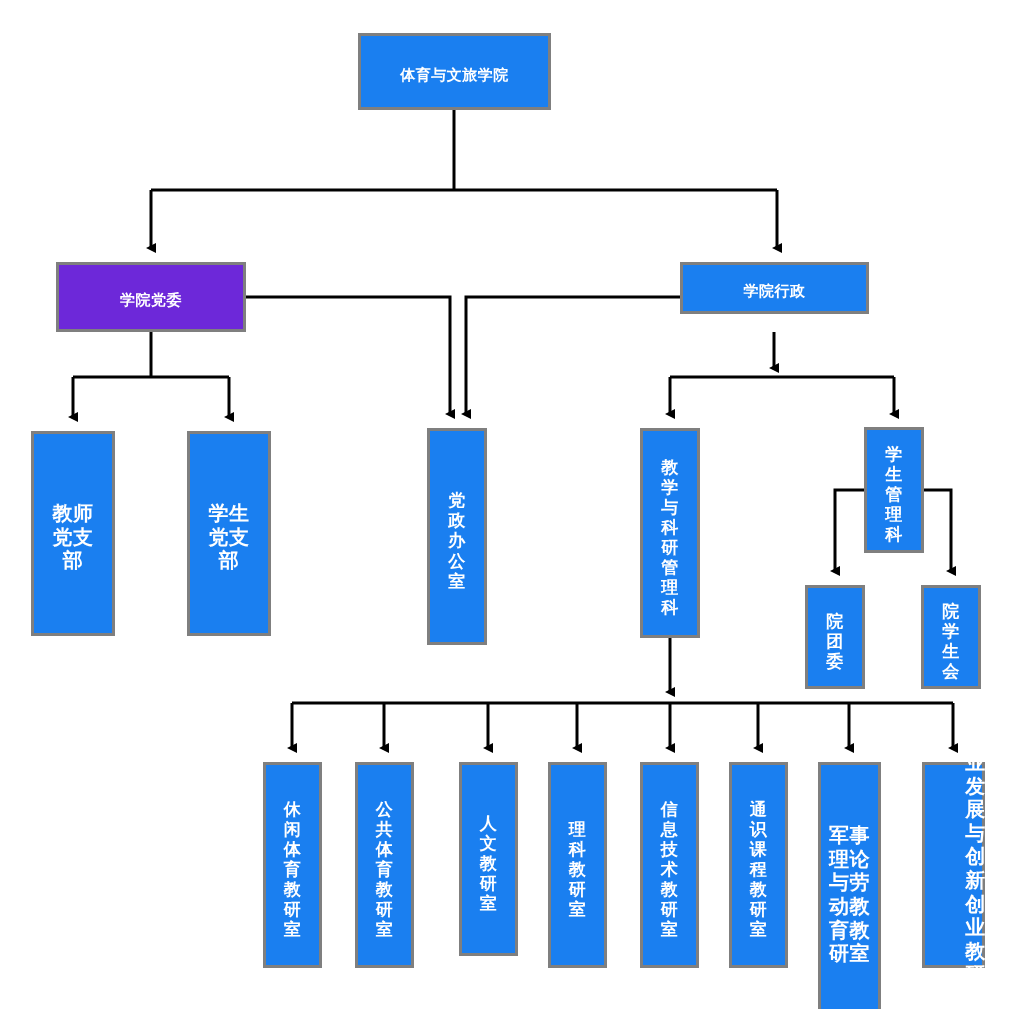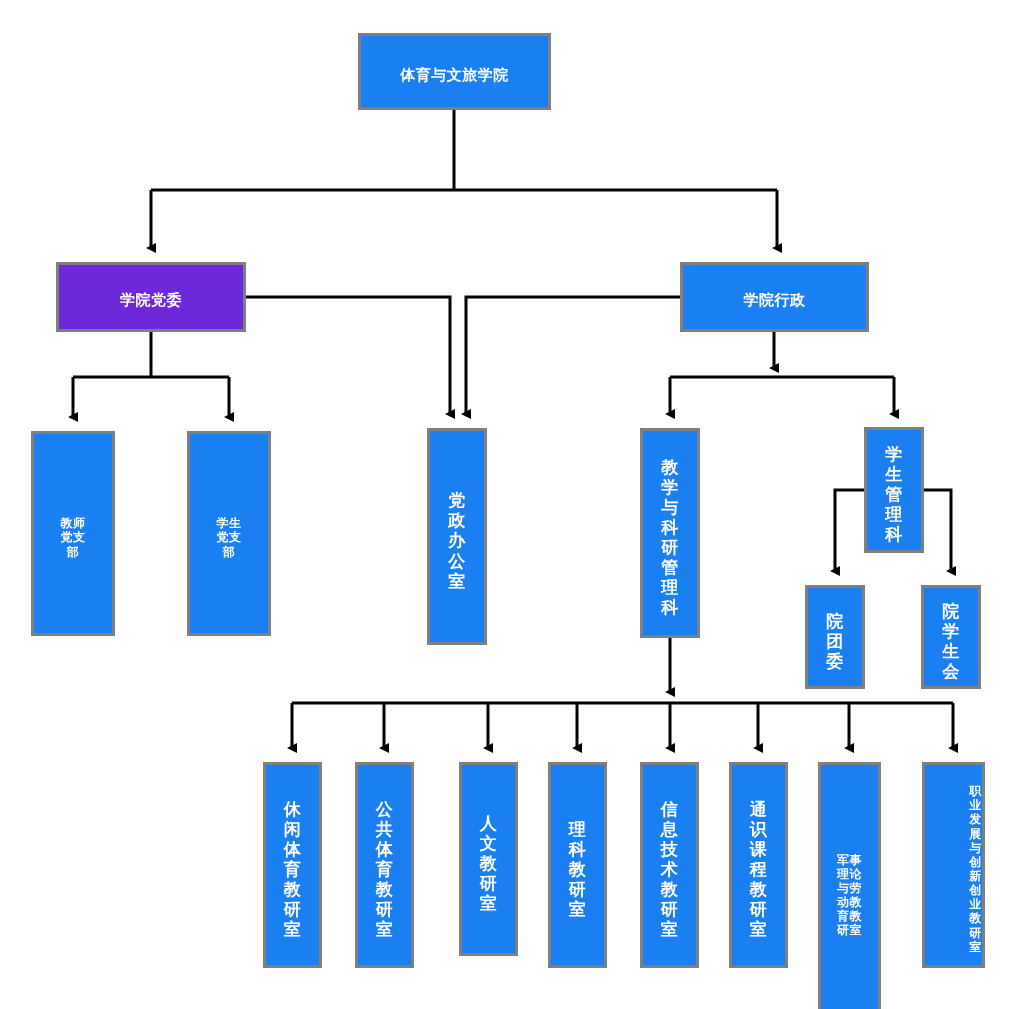--- a/index.html
+++ b/index.html
@@ -44,21 +44,21 @@
     z-index: 2;
   }
   .node .label {
     display: block;
     white-space: pre-line;
     padding: 0 1px;
     margin-top: 8px;
   }
   .node.horiz { font-size: 15px; }
   .node.vert  { font-size: 17px; }
-  .node.vert2 { font-size: 12px; }
+  .node.vert2 { font-size: 20px; }
 </style>
 </head>
 <body>
 
 <div id="chart-root">
 
   <svg id="connectors" viewBox="0 0 1024 1009" xmlns="http://www.w3.org/2000/svg">
     <defs>
       <marker id="arrow" markerWidth="10" markerHeight="10" refX="5" refY="5" orient="auto" markerUnits="userSpaceOnUse">
         <path d="M0,0 L10,0 L5,10 z" fill="#000000"></path>
@@ -101,21 +101,21 @@
     </g>
   </svg>
 
   <div id="nodes-layer">
       <div class="node horiz" style="left: 358px; top: 33px; width: 193px; height: 77px; background: rgb(26, 127, 240); border-color: rgb(127, 127, 127); color: rgb(255, 255, 255);">
         <span class="label">体育与文旅学院</span>
       </div>
       <div class="node horiz" style="left: 56px; top: 262px; width: 190px; height: 70px; background: #6d28d9; border-color: rgb(127, 127, 127); color: rgb(255, 255, 255);">
         <span class="label">学院党委</span>
       </div>
-      <div class="node horiz" style="left: 680px; top: 262px; width: 189px; height: 70px; background: rgb(26, 127, 240); border-color: rgb(127, 127, 127); color: rgb(255, 255, 255);">
+      <div class="node horiz" style="left: 680px; top: 262px; width: 189px; height: 52px; background: rgb(26, 127, 240); border-color: rgb(127, 127, 127); color: rgb(255, 255, 255);">
         <span class="label">学院行政</span>
       </div>
       <div class="node vert2" style="left: 31px; top: 431px; width: 84px; height: 205px; background: rgb(26, 127, 240); border-color: rgb(127, 127, 127); color: rgb(255, 255, 255);">
         <span class="label">教师
 党支
 部</span>
       </div>
       <div class="node vert2" style="left: 187px; top: 431px; width: 84px; height: 205px; background: rgb(26, 127, 240); border-color: rgb(127, 127, 127); color: #ffffff;">
         <span class="label">学生
 党支

